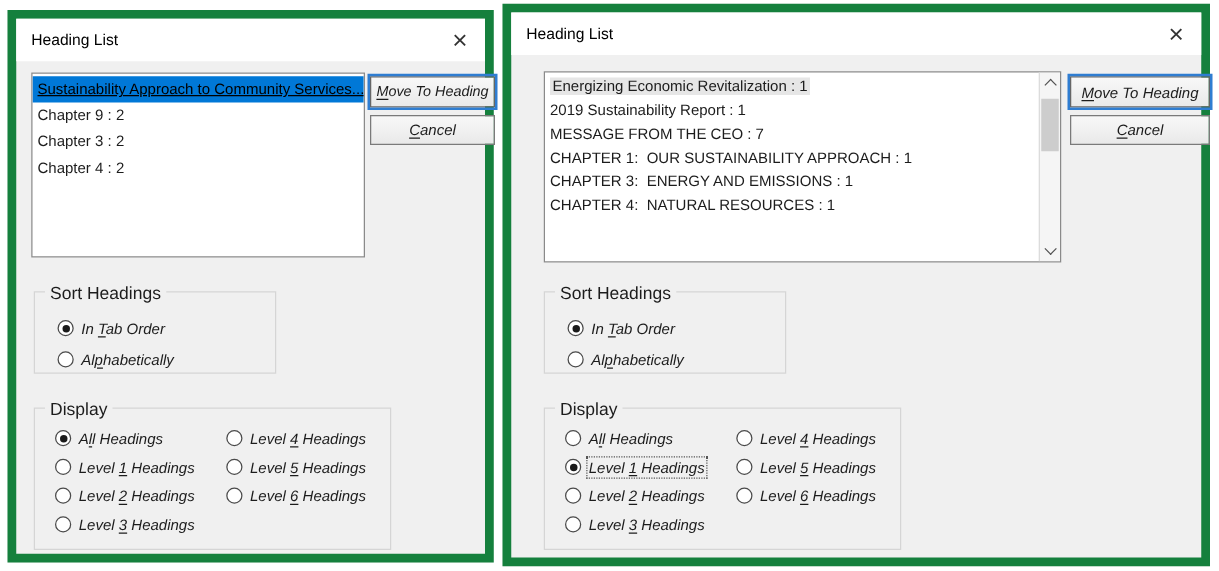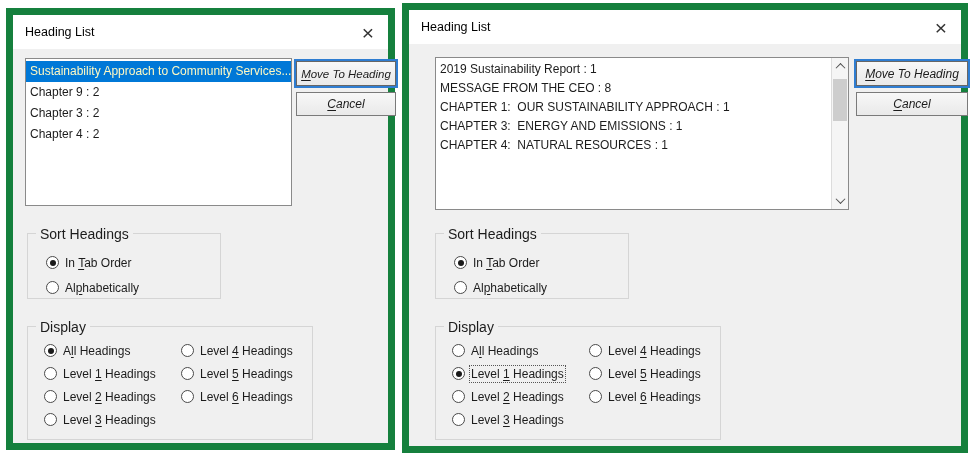--- a/index.html
+++ b/index.html
@@ -17,21 +17,21 @@
   .close-x { font-size: 21px; color: #333; line-height: 1; font-weight: 300; }
 
   .listbox { position: absolute; background: #ffffff; border: 1px solid #8a8a8a; overflow: hidden; }
   #dlg-left  .listbox { left: 12px; top: 43px; width: 267px; height: 148px; }
   #dlg-right .listbox { left: 26px; top: 47px; width: 414px; height: 153px; }
   .list-items { position: absolute; left: 0; top: 0; right: 0; bottom: 0; padding-top: 2px; }
   #dlg-right .list-items { right: 17px; }
   .lrow { white-space: pre; overflow: hidden; padding-left: 4px; font-size: 12px; cursor: default; }
   #dlg-left  .lrow { height: 21px; line-height: 21px; }
   #dlg-right .lrow { height: 19px; line-height: 19px; }
-  .lrow.sel-active { background: #0078d7; color: #fef9c3; }
+  .lrow.sel-active { background: #0078d7; color: #000000; text-decoration: underline; }
   .lrow.sel-inactive .hl { background: #e6e6e6; padding: 0 2px; }
 
   .vscroll { position: absolute; top: 0; right: 0; bottom: 0; width: 17px; background: #f5f5f5;
              border-left: 1px solid #dcdcdc; }
   .sb-btn { position: absolute; left: 0; width: 16px; height: 17px; display: flex;
             align-items: center; justify-content: center; }
   .sb-up { top: 0; } .sb-down { bottom: 0; }
   .chev { width: 7px; height: 7px; border-left: 1.6px solid #505050; border-top: 1.6px solid #505050; }
   .chev.up   { transform: rotate(45deg) translate(1px,1px); }
   .chev.down { transform: rotate(225deg) translate(1px,1px); }
@@ -56,21 +56,21 @@
 
   .sort-rows { padding: 16px 0 0 18px; }
   .sort-rows .radio-row { height: 25px; }
   .display-grid { display: grid; grid-template-rows: repeat(4, 23px); grid-template-columns: 137px auto;
                   grid-auto-flow: column; padding: 12px 0 0 16px; }
   .radio-row { display: flex; align-items: center; cursor: pointer; }
   .rb { width: 13px; height: 13px; min-width: 13px; border: 1px solid #4a4a4a; border-radius: 50%;
         background: #ffffff; position: relative; margin-right: 6px; }
   .rb.on::after { content: ""; position: absolute; left: 2.5px; top: 2.5px; width: 6px; height: 6px;
                   background: #1a1a1a; border-radius: 50%; }
-  .rl { font-size: 12px; white-space: nowrap; }
+  .rl { font-size: 12px; white-space: nowrap; font-style: italic; }
   .rl.focus-dotted { outline: 1px dotted #555; outline-offset: 1px; }
   u { text-underline-offset: 2px; }
 </style>
 </head>
 <body>
 
 <div class="dialog" id="dlg-left">
   <div class="titlebar">
     <span class="title">Heading List</span>
   </div>
@@ -146,22 +146,23 @@
 <div class="dialog" id="dlg-right">
   <div class="titlebar">
     <span class="title">Heading List</span>
   </div>
   <div class="close-btn">
     <span class="close-x">×</span>
   </div>
 
   <div class="listbox">
     <div class="list-items">
+      <div class="lrow sel-inactive"><span class="hl">Energizing Economic Revitalization : 1</span></div>
       <div class="lrow">2019 Sustainability Report : 1</div>
-      <div class="lrow">MESSAGE FROM THE CEO : 8</div>
+      <div class="lrow">MESSAGE FROM THE CEO : 7</div>
       <div class="lrow">CHAPTER 1:  OUR SUSTAINABILITY APPROACH : 1</div>
       <div class="lrow">CHAPTER 3:  ENERGY AND EMISSIONS : 1</div>
       <div class="lrow">CHAPTER 4:  NATURAL RESOURCES : 1</div>
     </div>
     <div class="vscroll">
       <div class="sb-btn sb-up">
           <span class="chev up"></span>
         </div>
       <div class="sb-thumb"></div>
       <div class="sb-btn sb-down">

